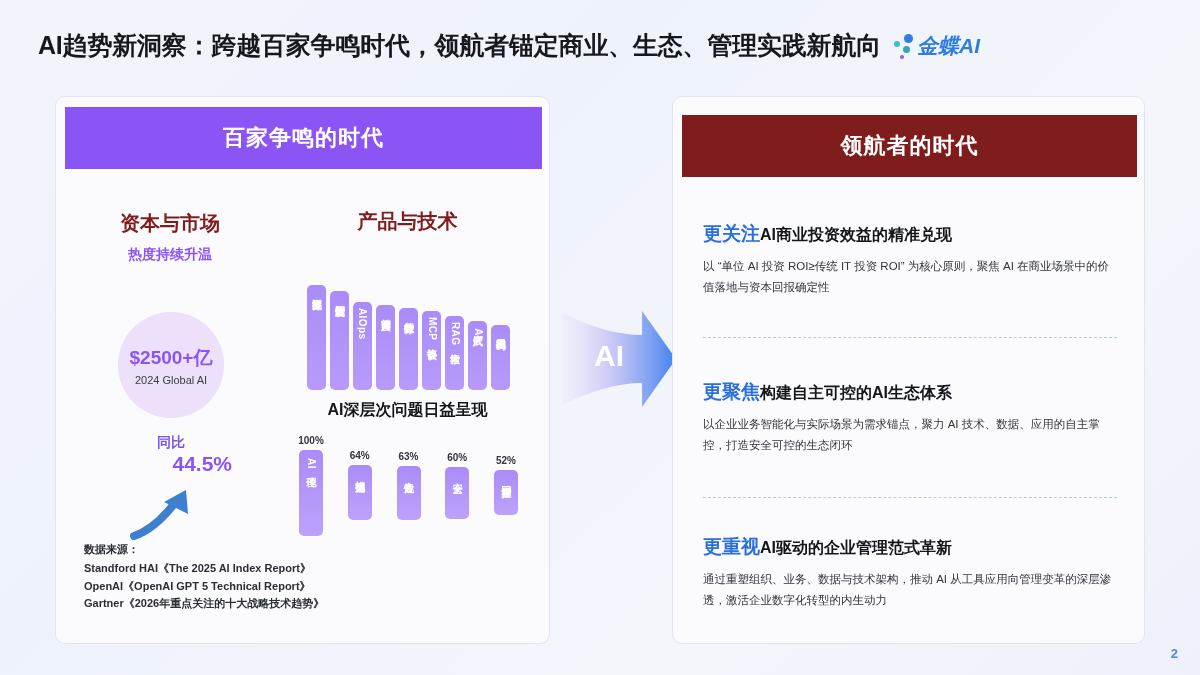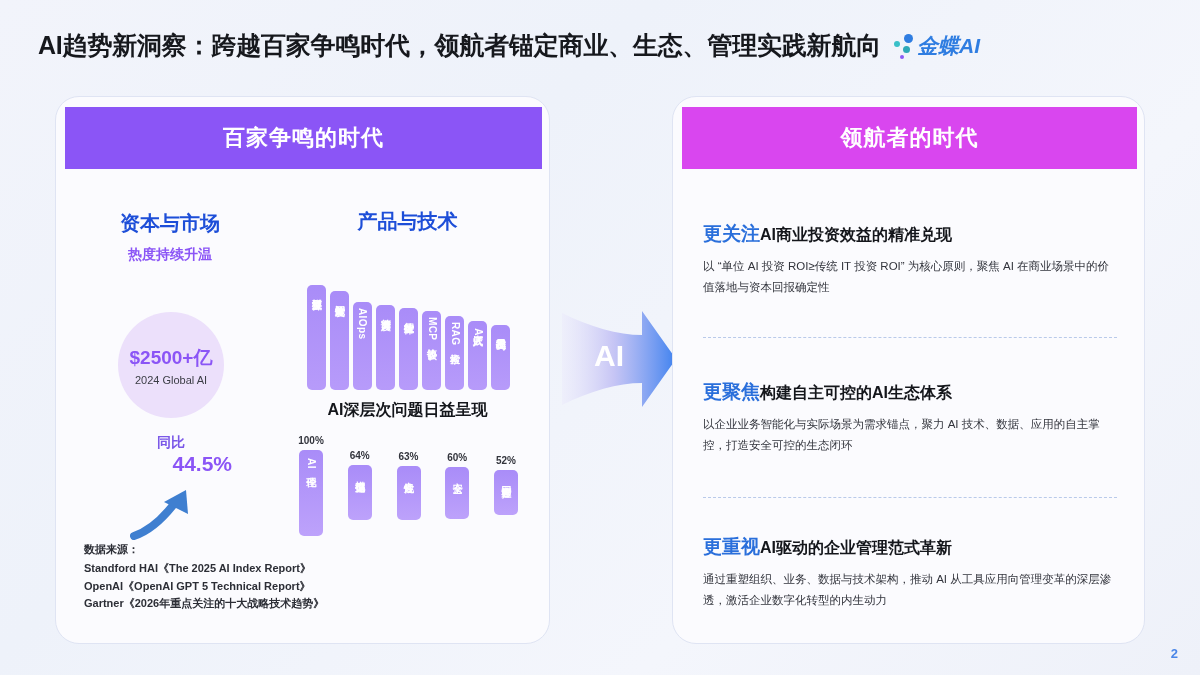--- a/index.html
+++ b/index.html
@@ -30,36 +30,36 @@
   .d3 { width: 7px; height: 7px; background: #2fa9b8; left: 10px; top: 14px; }
   .d4 { width: 4px; height: 4px; background: #8b5cf6; left: 7px; top: 23px; }
   .logo-text {
     font-size: 21px; font-weight: bold; color: #2f7de1;
     font-style: italic; letter-spacing: 0px;
   }
 
   
   .card {
     position: absolute; background: #fbfbfe;
-    border: 1px solid #dfe4f3; border-radius: 24px; overflow: hidden;
+    border: 1px solid #dfe4f3; border-radius: 10px; overflow: hidden;
   }
   .card-left  { left: 55px;  top: 96px; width: 495px; height: 548px; }
   .card-right { left: 672px; top: 96px; width: 473px; height: 548px; }
 
   .card-banner {
     position: absolute; left: 9px; top: 10px; height: 62px;
     display: flex; align-items: center; justify-content: center;
     color: #fff; font-size: 22px; font-weight: bold; letter-spacing: 1px;
   }
   .banner-left  { width: 477px; background: #8b55f6; }
-  .banner-right { width: 455px; background: #d946ef; }
+  .banner-right { width: 455px; background: #7f1d1d; margin-top: 8px; }
 
   
   .col-head { position: absolute; text-align: center; }
-  .col-title { font-size: 20px; font-weight: bold; color: #1d4ed8; white-space: nowrap; }
+  .col-title { font-size: 20px; font-weight: bold; color: #7f1d1d; white-space: nowrap; }
   .col-sub   { font-size: 14px; font-weight: bold; color: #8b55f6; margin-top: 9px; white-space: nowrap; }
 
   .head-capital { left: 75px; top: 210px; width: 190px; }
   .head-product { left: 290px; top: 208px; width: 235px; }
 
   .circle-stat {
     position: absolute; left: 118px; top: 312px; width: 106px; height: 106px;
     border-radius: 50%; background: #ece0fb;
     display: flex; flex-direction: column; align-items: center; justify-content: center;
   }

